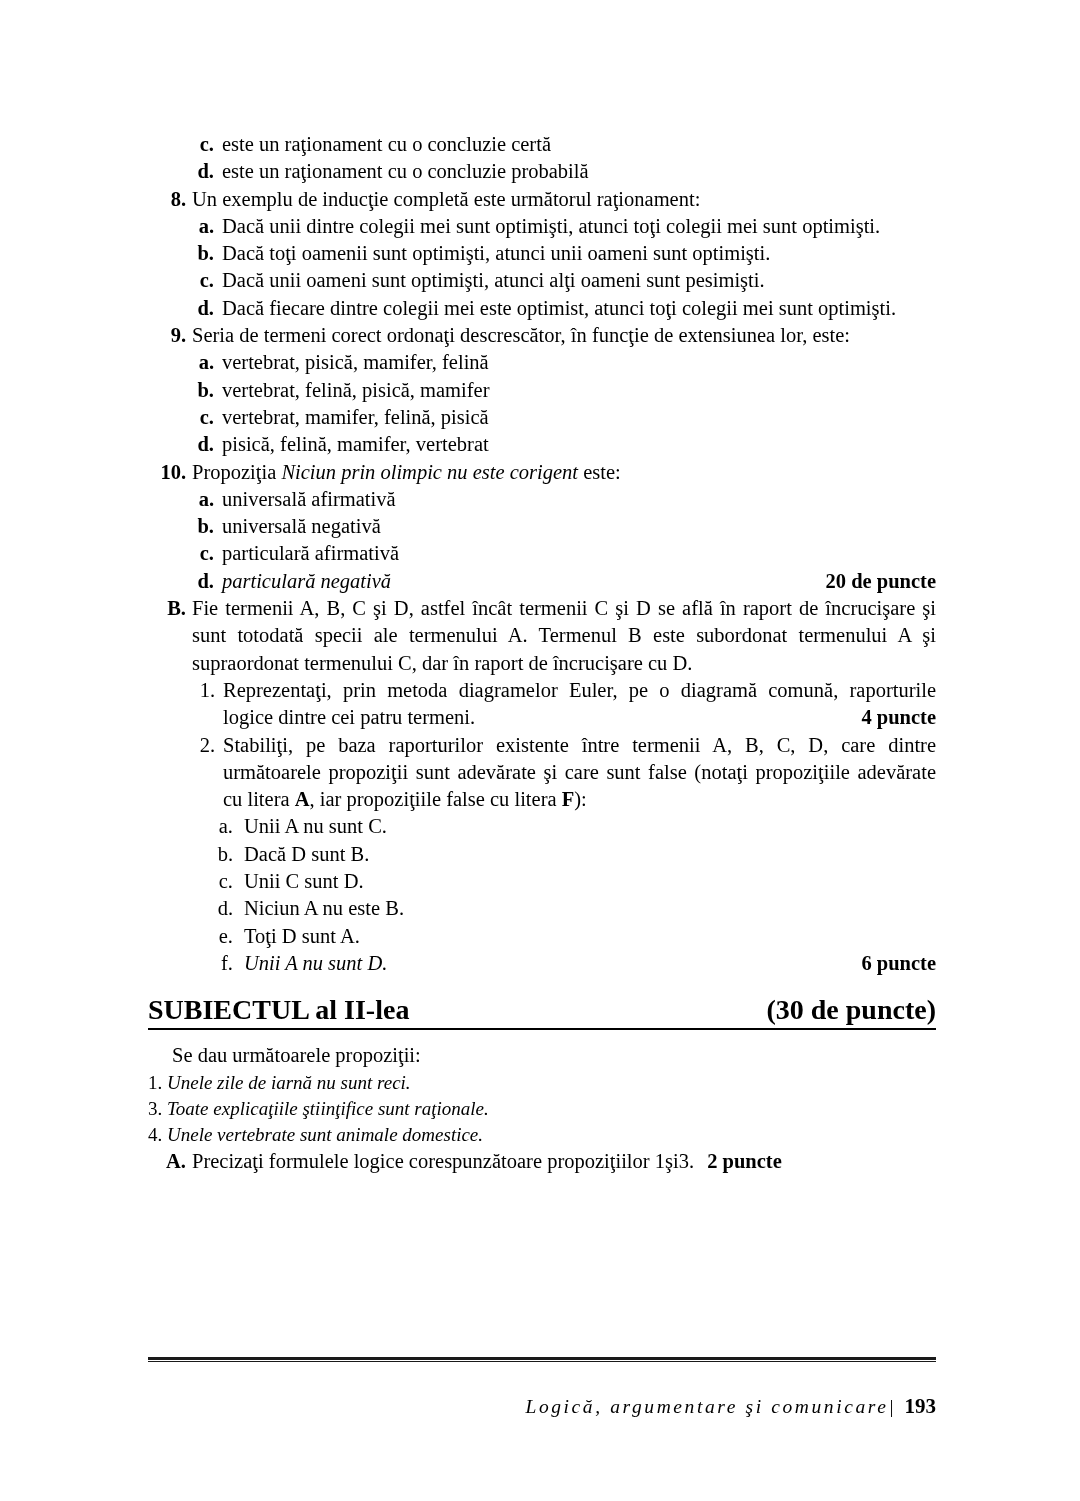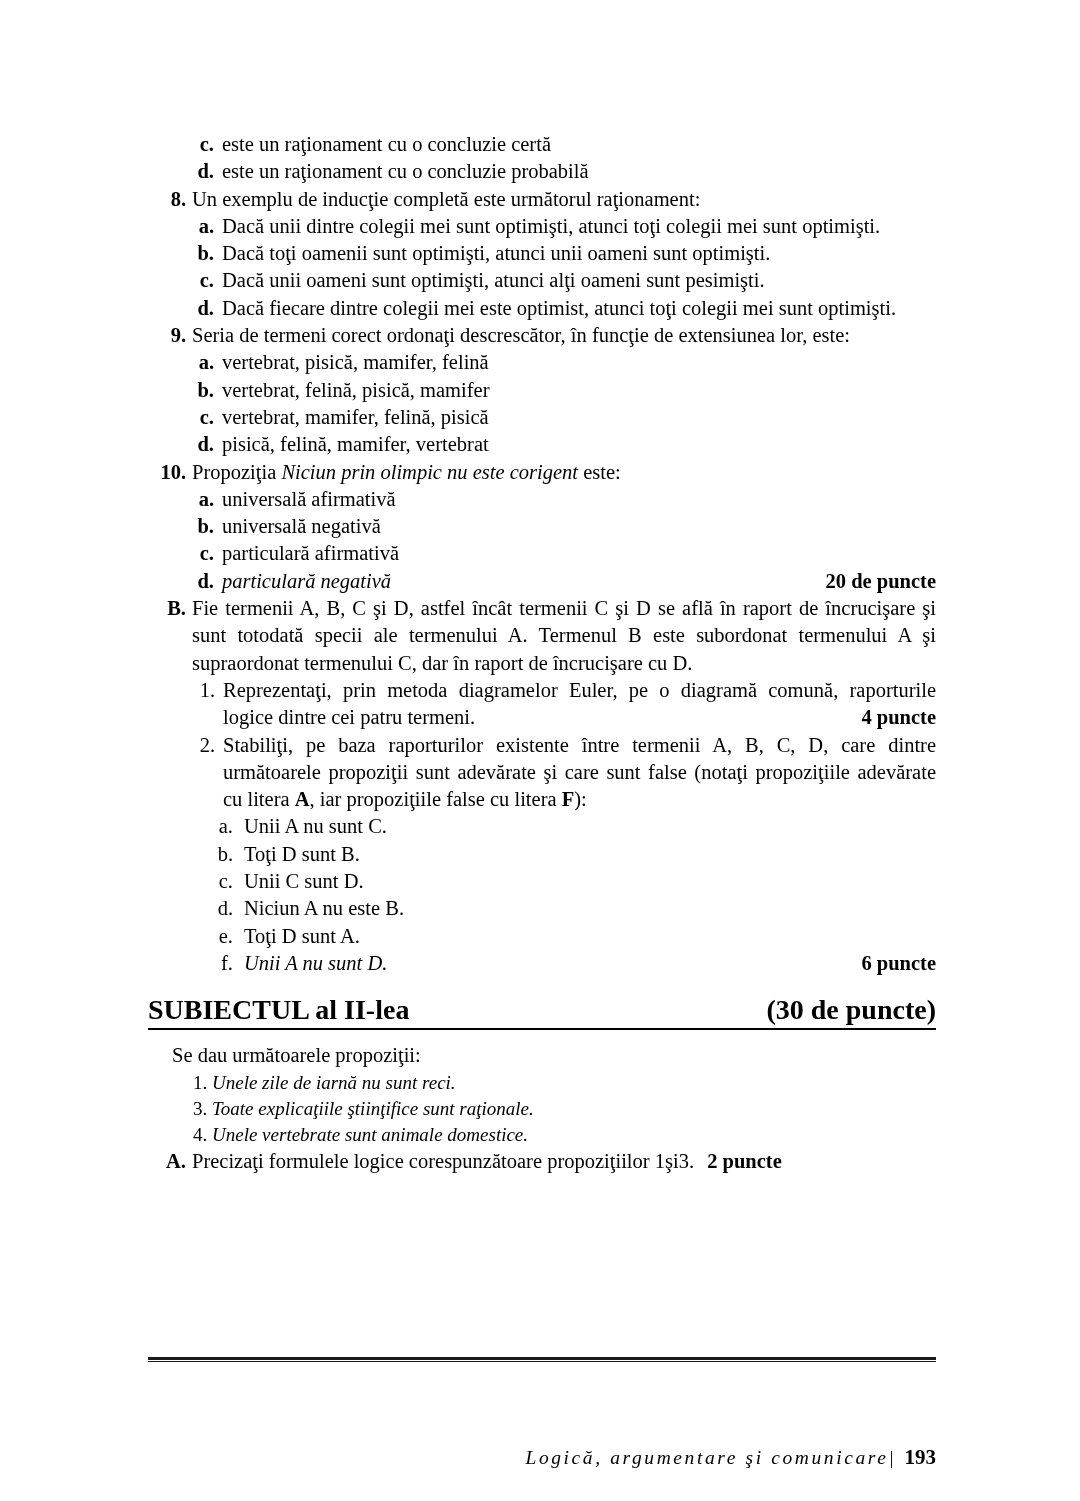--- a/index.html
+++ b/index.html
@@ -111,42 +111,41 @@
   }
   .section-head .lt { letter-spacing: 0; }
 
   
   .plain {
     margin-left: 24px;
     font-size: 20.5px;
     line-height: 27.3px;
   }
   .numline {
-    margin-left: 45px;
     font-size: 19px;
     line-height: 26px;
     font-style: italic;
   }
   .numline .n { font-style: normal; }
 
   
   .footer-rule {
     position: absolute;
     left: 148px;
     top: 1357px;
     width: 788px;
     height: 5px;
     border-top: 3px solid #1a1a1a;
     border-bottom: 1.2px solid #1a1a1a;
     box-sizing: border-box;
   }
   .footer-text {
     position: absolute;
     left: 148px;
-    top: 1445px;
+    top: 1394px;
     width: 788px;
     text-align: right;
     font-size: 19.5px;
     white-space: nowrap;
   }
   .footer-text .ftitle {
     font-style: italic;
     letter-spacing: 2.6px;
   }
   .footer-text .fpage {
@@ -258,21 +257,21 @@
     <div class="marker">2.</div>
     <div class="body"><span>Stabiliţi, pe baza raporturilor existente între termenii A, B, C, D, care dintre următoarele propoziţii sunt adevărate şi care sunt false (notaţi propoziţiile adevărate cu litera </span><span class="bd">A</span><span>, iar propoziţiile false cu litera </span><span class="bd">F</span><span>):</span></div>
   </div>
 
   <div class="row subopt">
     <div class="marker">a.</div>
     <div class="body">Unii A nu sunt C.</div>
   </div>
   <div class="row subopt">
     <div class="marker">b.</div>
-    <div class="body">Toţi D sunt B.</div>
+    <div class="body">Dacă D sunt B.</div>
   </div>
   <div class="row subopt">
     <div class="marker">c.</div>
     <div class="body">Unii C sunt D.</div>
   </div>
   <div class="row subopt">
     <div class="marker">d.</div>
     <div class="body">Niciun A nu este B.</div>
   </div>
   <div class="row subopt">

